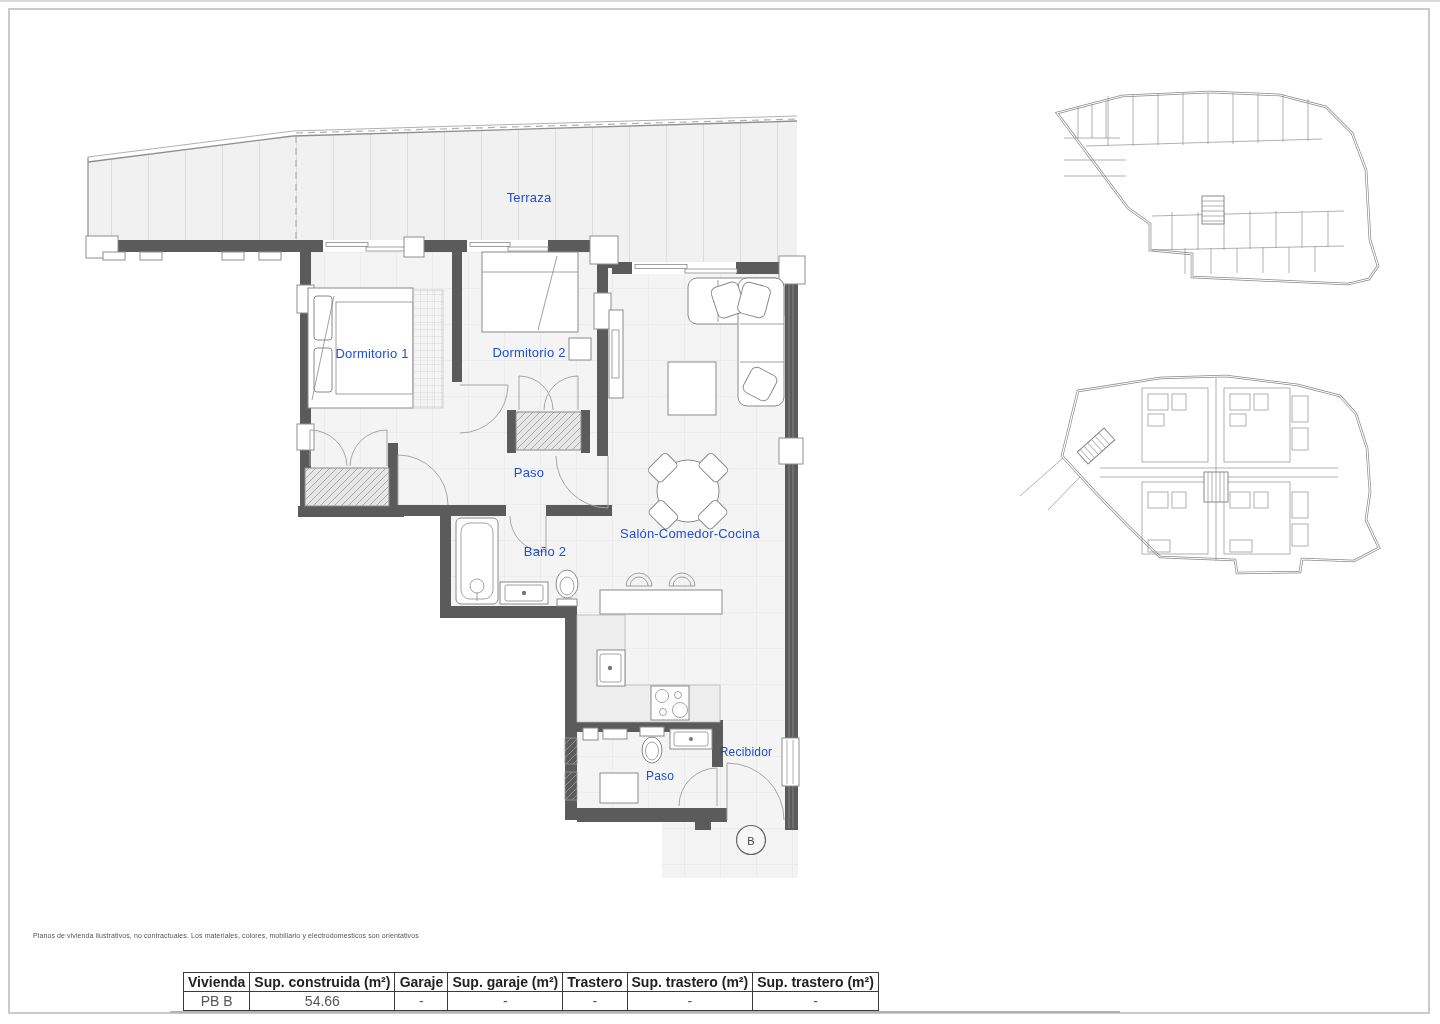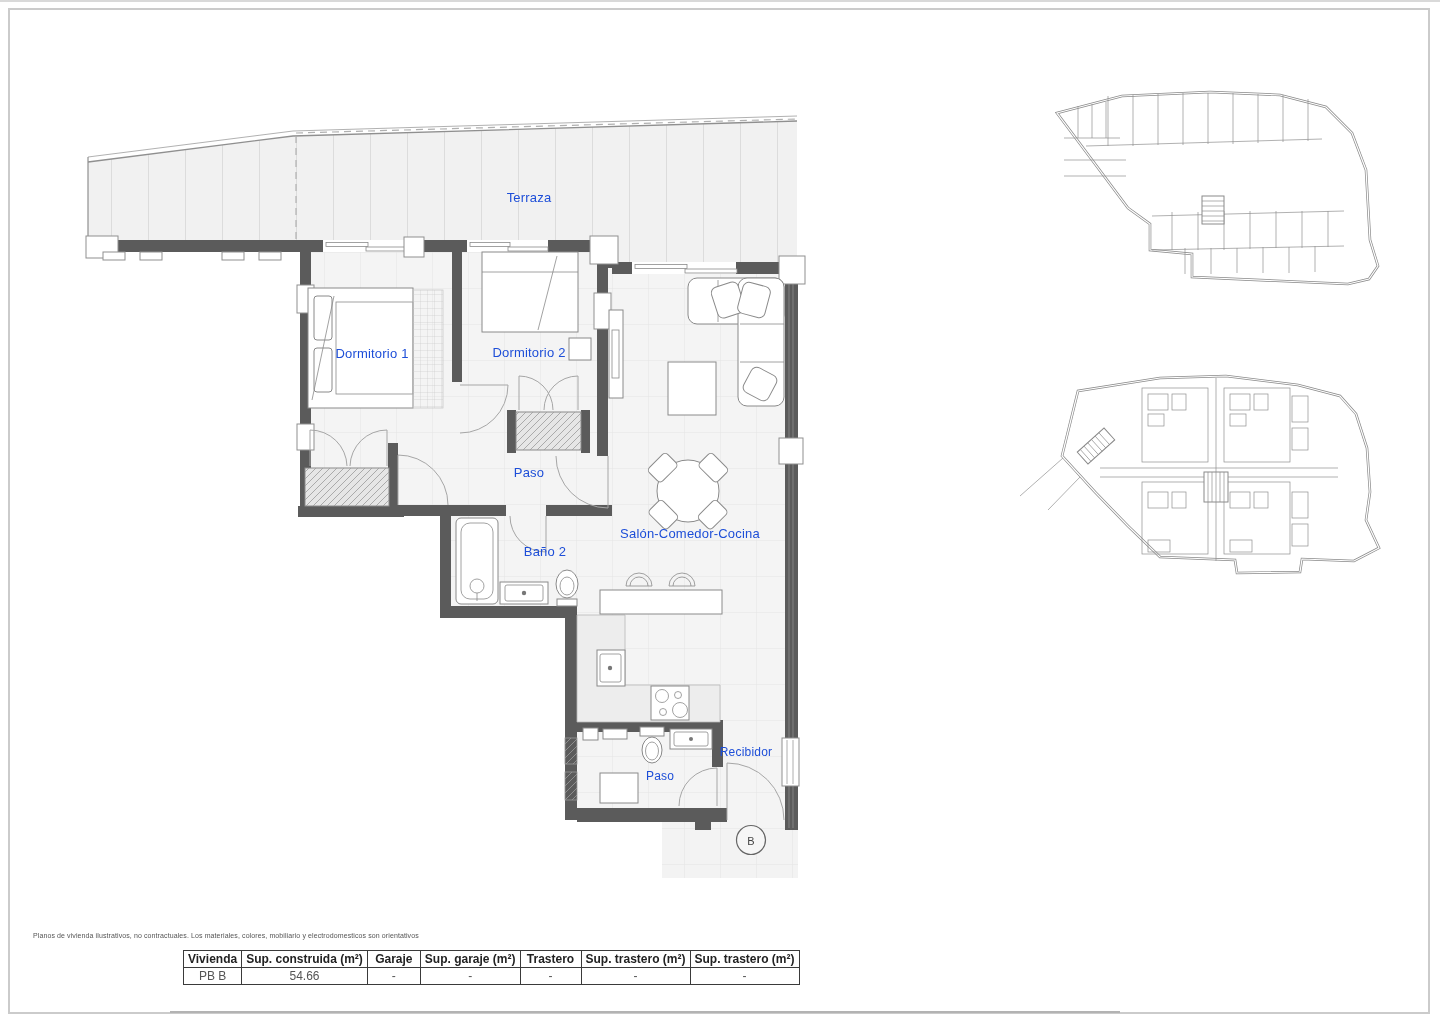--- a/index.html
+++ b/index.html
@@ -4,21 +4,21 @@
 <style>
   html,body{margin:0;padding:0;background:#fff;}
   body{width:1440px;height:1024px;position:relative;font-family:"Liberation Sans",sans-serif;overflow:hidden;}
   .topline{position:absolute;top:0;left:0;width:1440px;height:2px;background:#d9d9d9;}
   .frame{position:absolute;left:8px;top:8px;width:1422px;height:1006px;border:2px solid #cbcbcb;box-sizing:border-box;}
   svg.plansvg{position:absolute;left:0;top:0;}
   .lbl{position:absolute;transform:translate(-50%,-50%);font-size:13px;color:#1d4ed8;white-space:nowrap;letter-spacing:.2px;}
   .lbl.small{font-size:12px;}
   .lbl.bmark{font-size:11px;color:#444;}
   .disclaimer{position:absolute;left:33px;top:932px;font-size:7px;color:#555;letter-spacing:.1px;}
-  table.summary{position:absolute;left:183px;top:950px;border-collapse:collapse;font-size:12px;color:#222;table-layout:fixed;}
+  table.summary{position:absolute;left:183px;top:972px;border-collapse:collapse;font-size:14px;color:#222;table-layout:fixed;}
   table.summary th,table.summary td{border:1px solid #3a3a3a;padding:1px 4px;text-align:center;white-space:nowrap;}
   table.summary th{font-weight:bold;}
   table.summary td{color:#555;}
   .c0{width:46px}.c1{width:104px}.c2{width:44px}.c3{width:82px}.c4{width:52px}.c5{width:88px}.c6{width:92px}
   .footerline{position:absolute;left:170px;top:1011px;width:950px;height:2px;background:#b3b3b3;}
   
   .w{fill:#5b5b5b;}
   .wh{fill:#ffffff;stroke:#8f8f8f;stroke-width:1;}
   .pane{fill:#ffffff;stroke:#8a8a8a;stroke-width:.8;}
   .fu{fill:#ffffff;stroke:#8a8a8a;stroke-width:1;}

